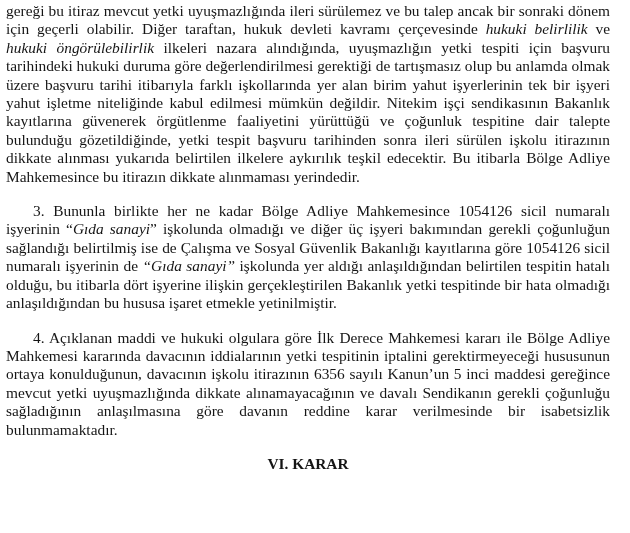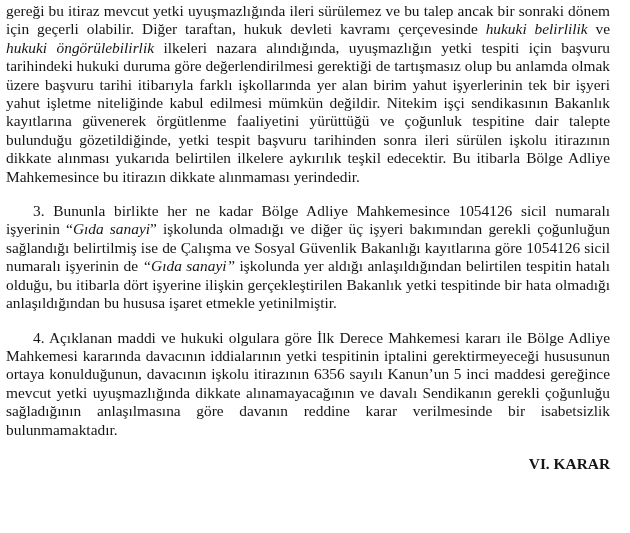--- a/index.html
+++ b/index.html
@@ -29,21 +29,21 @@
   p.body {
     text-align: justify;
     text-justify: inter-word;
   }
   p.indent {
     text-indent: 27px;
   }
   p.heading {
     font-weight: bold;
     margin: 6px 0 0 0;
-    text-align: right;
+    text-align: center;
   }
   p.closing {
     margin: 0;
     text-align: left;
   }
   .italic { font-style: italic; }
   .bold   { font-weight: bold; }
 </style>
 </head>
 <body>

